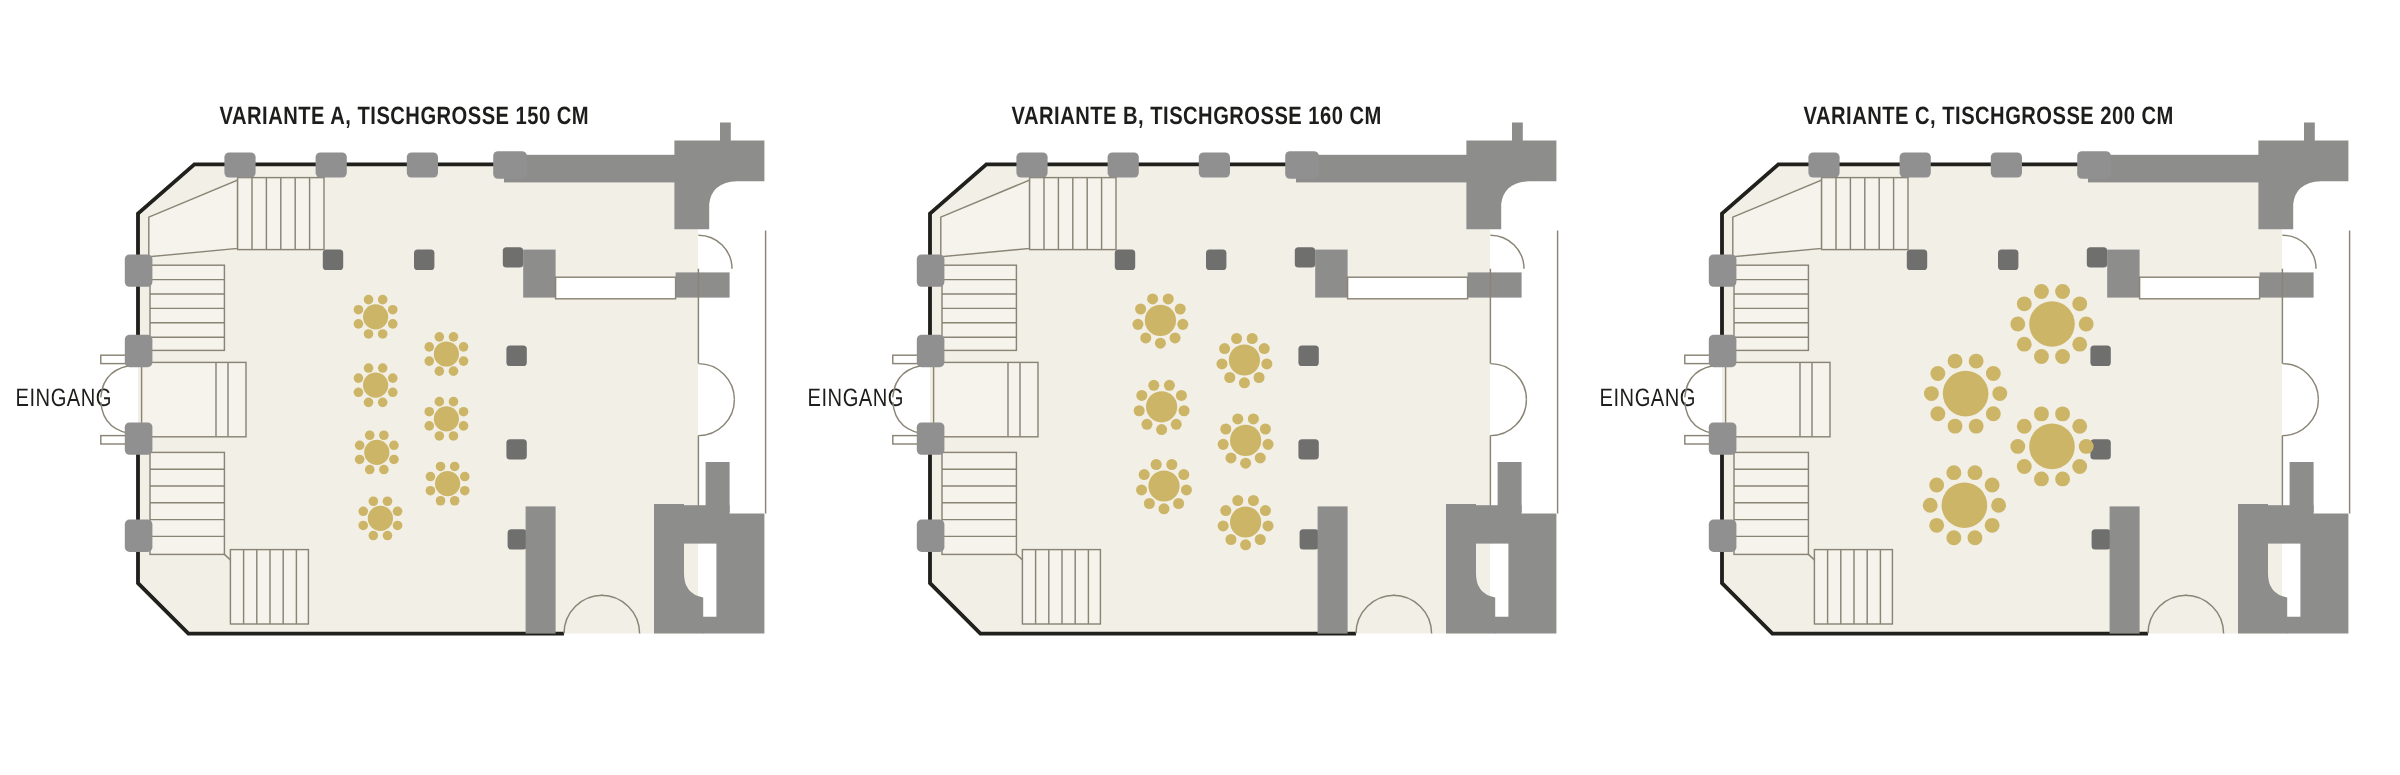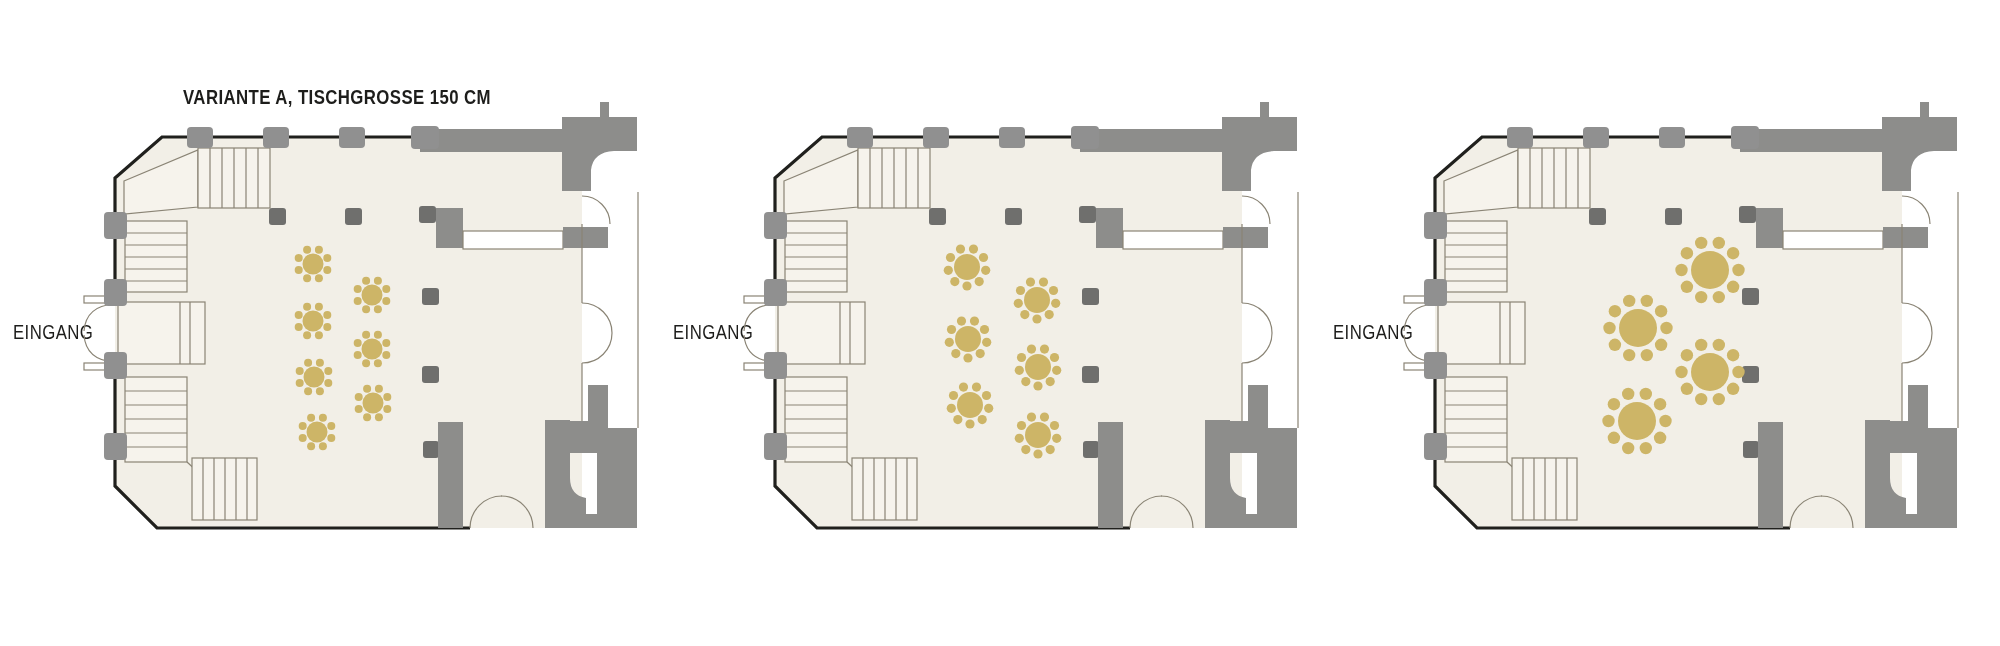--- a/index.html
+++ b/index.html
@@ -206,20 +206,22 @@
             <circle cx="367.1" cy="417.3" r="4" fill="#cdb567"></circle>
             <circle cx="358.7" cy="408.9" r="4" fill="#cdb567"></circle>
             <circle cx="358.7" cy="397.1" r="4" fill="#cdb567"></circle>
             <circle cx="367.1" cy="388.7" r="4" fill="#cdb567"></circle>
           </g>
         </g>
     </svg>
   </div>
 
   <div class="plan" style="left:660px">
+    <div class="plan-title">
+      <span class="cond">VARIANTE B, TISCHGROSSE 160 CM</span></div>
     <div class="entrance-label">
       <span class="cond">EINGANG</span></div>
     <svg class="room" viewBox="0 0 660 646">
       <use href="#room"></use>
       <g>
           <g>
             <circle cx="307" cy="267" r="13" fill="#cdb567"></circle>
             <circle cx="313.5" cy="249.1" r="4.6" fill="#cdb567"></circle>
             <circle cx="323.5" cy="257.5" r="4.6" fill="#cdb567"></circle>
             <circle cx="325.7" cy="270.3" r="4.6" fill="#cdb567"></circle>
@@ -288,20 +290,22 @@
             <circle cx="365.8" cy="449.6" r="4.6" fill="#cdb567"></circle>
             <circle cx="359.3" cy="438.3" r="4.6" fill="#cdb567"></circle>
             <circle cx="361.5" cy="425.5" r="4.6" fill="#cdb567"></circle>
             <circle cx="371.5" cy="417.1" r="4.6" fill="#cdb567"></circle>
           </g>
         </g>
     </svg>
   </div>
 
   <div class="plan" style="left:1320px">
+    <div class="plan-title">
+      <span class="cond">VARIANTE C, TISCHGROSSE 200 CM</span></div>
     <div class="entrance-label">
       <span class="cond">EINGANG</span></div>
     <svg class="room" viewBox="0 0 660 646">
       <use href="#room"></use>
       <g>
           <g>
             <circle cx="390" cy="270" r="19" fill="#cdb567"></circle>
             <circle cx="398.8" cy="242.9" r="6.2" fill="#cdb567"></circle>
             <circle cx="413.1" cy="253.2" r="6.2" fill="#cdb567"></circle>
             <circle cx="418.5" cy="270.0" r="6.2" fill="#cdb567"></circle>

